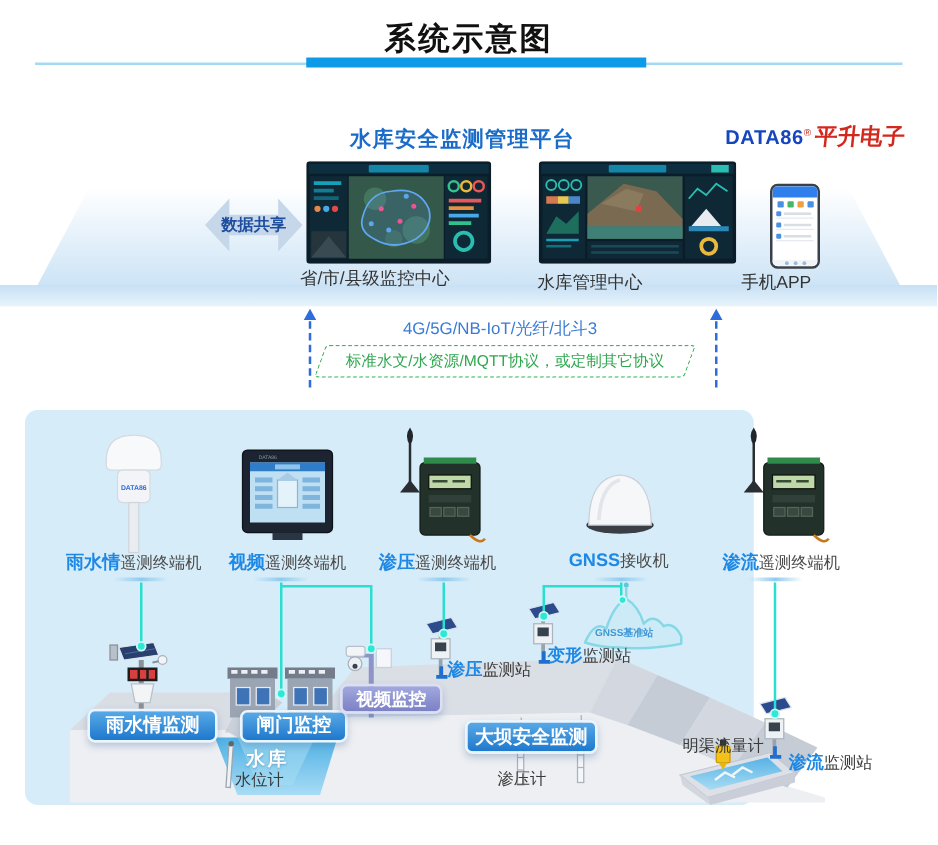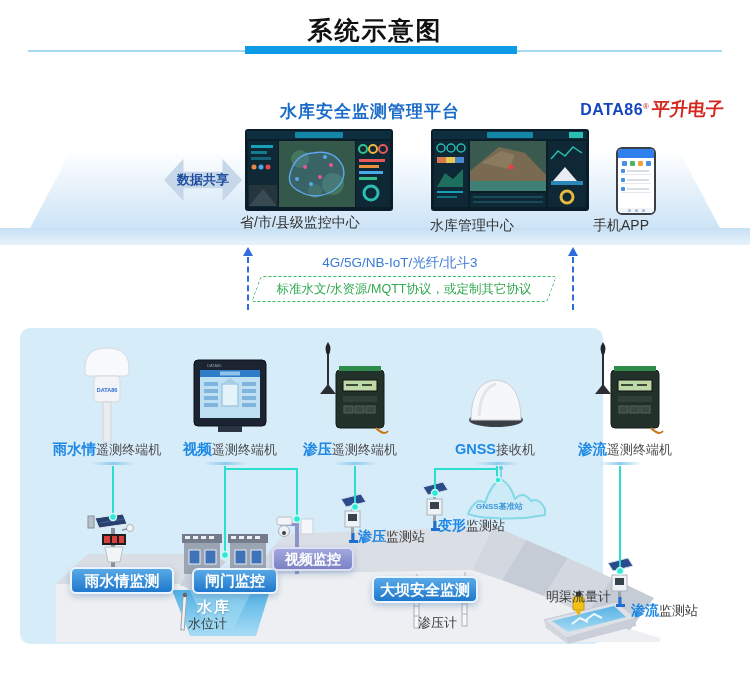--- a/index.html
+++ b/index.html
@@ -441,20 +441,20 @@
 
     <div class="abs res-label" style="left:177px;top:270px;width:60px;">水库</div>
     <div class="abs plain-ann" style="left:168px;top:287px;">水位计</div>
     <div class="abs ann" style="left:338px;top:199px;">
       <span class="hl">渗压</span><span class="rest">监测站</span>
     </div>
     <div class="abs ann" style="left:418px;top:188px;">
       <span class="hl">变形</span><span class="rest">监测站</span>
     </div>
     <div class="abs gnss-base-label" style="left:456px;top:173px;">GNSS基准站</div>
-    <div class="abs plain-ann" style="left:398px;top:286px;text-align:right;">渗压计</div>
+    <div class="abs plain-ann" style="left:378px;top:286px;text-align:right;">渗压计</div>
     <div class="abs plain-ann" style="left:526px;top:260px;">明渠流量计</div>
     <div class="abs ann" style="left:611px;top:273px;">
       <span class="hl">渗流</span><span class="rest">监测站</span>
     </div>
   </div>
 
 </div>
 
 </body></html>

